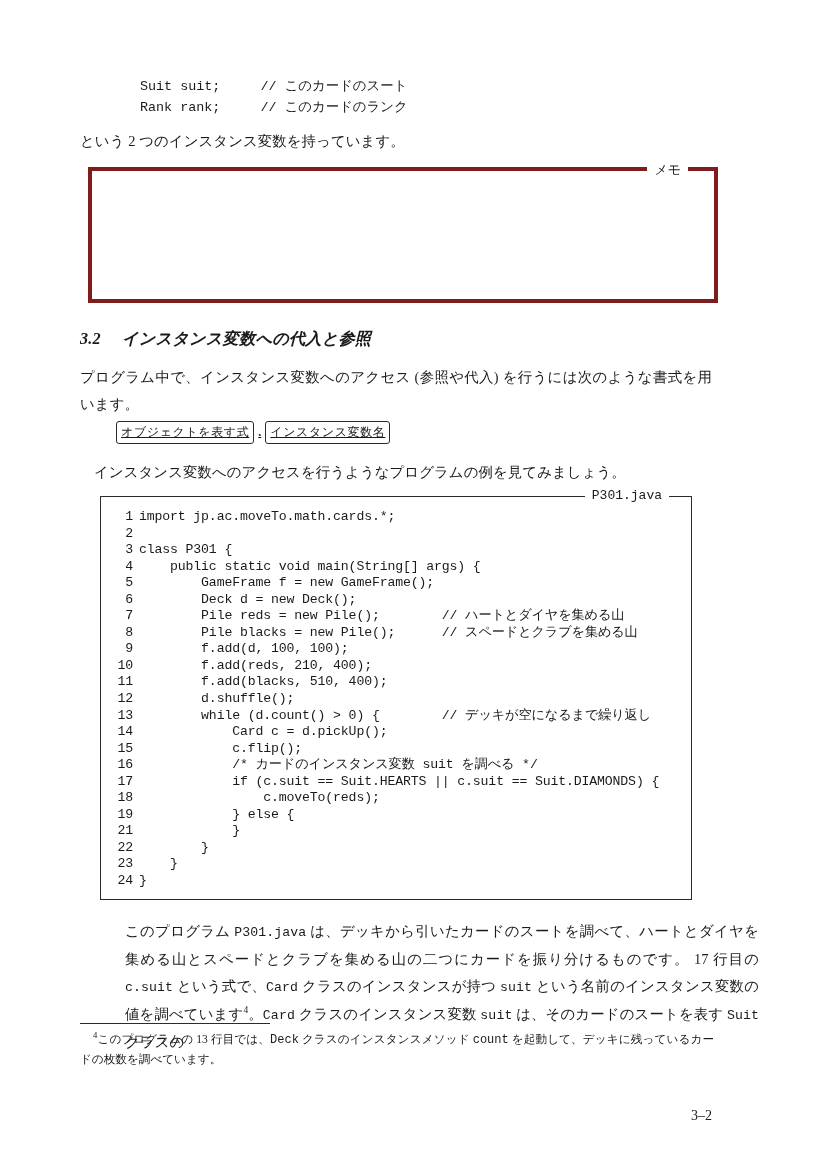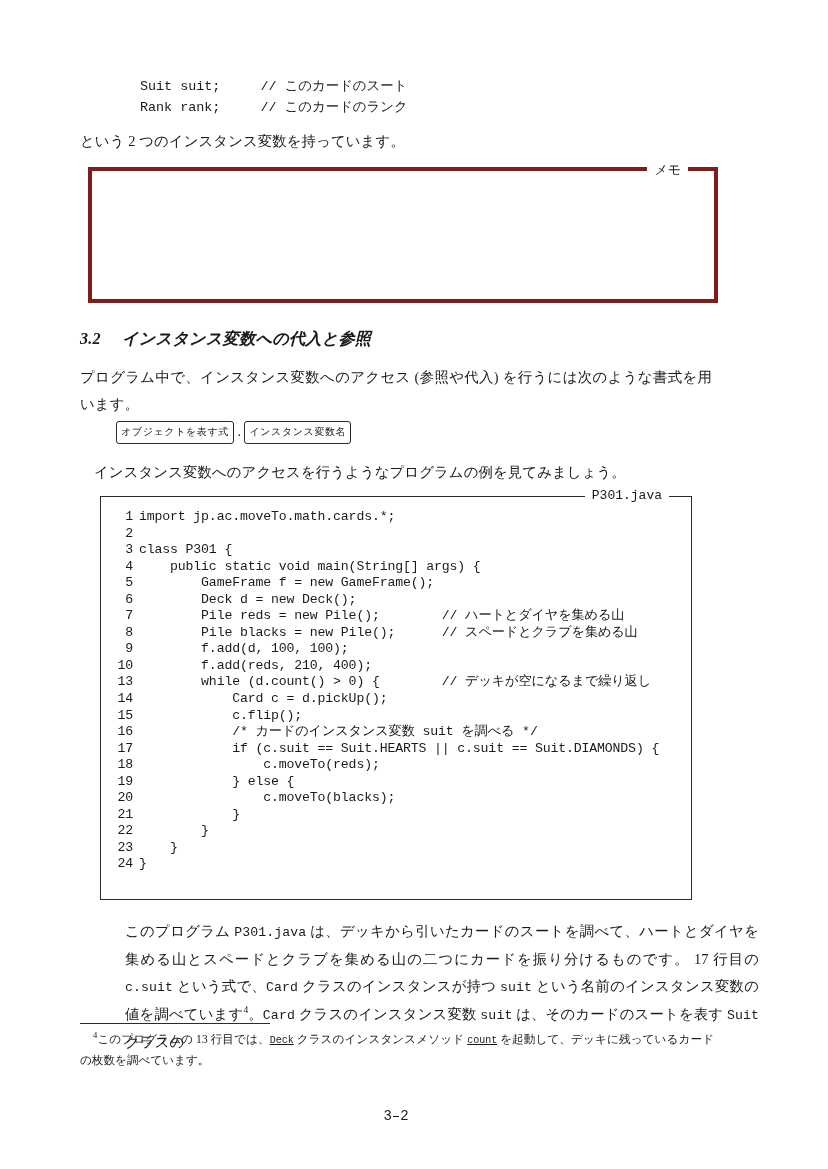--- a/index.html
+++ b/index.html
@@ -95,21 +95,22 @@
     width: 632px;
   }
 
   
   .syntax-row {
     position: absolute;
     left: 36px;
     top: 409px;
     display: flex;
     align-items: center;
-    font-size: 10px;
+    font-size: 12px;
+    text-decoration: underline;
   }
   .syntax-box {
     border: 1px solid #2b2b2b;
     border-radius: 3px;
     padding: 1px 4px 2px 4px;
     line-height: 18px;
     letter-spacing: 0.6px;
   }
   .syntax-dot {
     padding: 0 4px;
@@ -198,34 +199,32 @@
     line-height: 20px;
     text-align: justify;
   }
   .footnote .fn-num {
     font-size: 8.6px;
     vertical-align: super;
     line-height: 0;
   }
   .footnote .fn-mono {
     font-family: "Liberation Mono", "DejaVu Sans Mono", monospace;
-    font-size: 10px;
-    text-decoration: underline;
+    font-size: 12px;
   }
   .fn-indent { display: inline-block; width: 13px; }
 
   
   .page-number {
     position: absolute;
     left: 0;
     top: 1096px;
     width: 632px;
-    text-align: center;
+    text-align: right;
     font-size: 14px;
-    font-family: Liberation Mono, monospace;
   }
 </style>
 </head>
 <body>
 
 <div class="page">
 
   <div class="snippet"><span>Suit suit;     // このカードのスート</span>
 <span>Rank rank;     // このカードのランク</span></div>
 
@@ -255,28 +254,29 @@
         <div class="code-line"><span class="ln">1</span><span>import jp.ac.moveTo.math.cards.*;</span></div>
         <div class="code-line"><span class="ln">2</span><span></span></div>
         <div class="code-line"><span class="ln">3</span><span>class P301 {</span></div>
         <div class="code-line"><span class="ln">4</span><span>    public static void main(String[] args) {</span></div>
         <div class="code-line"><span class="ln">5</span><span>        GameFrame f = new GameFrame();</span></div>
         <div class="code-line"><span class="ln">6</span><span>        Deck d = new Deck();</span></div>
         <div class="code-line"><span class="ln">7</span><span>        Pile reds = new Pile();        // ハートとダイヤを集める山</span></div>
         <div class="code-line"><span class="ln">8</span><span>        Pile blacks = new Pile();      // スペードとクラブを集める山</span></div>
         <div class="code-line"><span class="ln">9</span><span>        f.add(d, 100, 100);</span></div>
         <div class="code-line"><span class="ln">10</span><span>        f.add(reds, 210, 400);</span></div>
+        <div class="code-line"><span class="ln">11</span><span>        f.add(blacks, 510, 400);</span></div>
+        <div class="code-line"><span class="ln">12</span><span>        d.shuffle();</span></div>
         <div class="code-line"><span class="ln">13</span><span>        while (d.count() &gt; 0) {        // デッキが空になるまで繰り返し</span></div>
         <div class="code-line"><span class="ln">14</span><span>            Card c = d.pickUp();</span></div>
         <div class="code-line"><span class="ln">15</span><span>            c.flip();</span></div>
         <div class="code-line"><span class="ln">16</span><span>            /* カードのインスタンス変数 suit を調べる */</span></div>
         <div class="code-line"><span class="ln">17</span><span>            if (c.suit == Suit.HEARTS || c.suit == Suit.DIAMONDS) {</span></div>
         <div class="code-line"><span class="ln">18</span><span>                c.moveTo(reds);</span></div>
         <div class="code-line"><span class="ln">19</span><span>            } else {</span></div>
-        <div class="code-line"><span class="ln">20</span><span>                c.moveTo(blacks);</span></div>
         <div class="code-line"><span class="ln">21</span><span>            }</span></div>
         <div class="code-line"><span class="ln">22</span><span>        }</span></div>
         <div class="code-line"><span class="ln">23</span><span>    }</span></div>
         <div class="code-line"><span class="ln">24</span><span>}</span></div>
       </div>
   </div>
 
   <div class="para-explain body-text">
     <span>このプログラム </span><span class="ln-mono">P301.java</span><span> は、デッキから引いたカードのスートを調べて、ハートとダイヤを集める山とスペードとクラブを集める山の二つにカードを振り分けるものです。 17 行目の </span><span class="ln-mono">c.suit</span><span> という式で、</span><span class="ln-mono">Card</span><span> クラスのインスタンスが持つ </span><span class="ln-mono">suit</span><span> という名前のインスタンス変数の値を調べています</span><sup class="fnmark">4</sup><span>。</span><span class="ln-mono">Card</span><span> クラスのインスタンス変数 </span><span class="ln-mono">suit</span><span> は、そのカードのスートを表す </span><span class="ln-mono">Suit</span><span> クラスの</span>
   </div>

